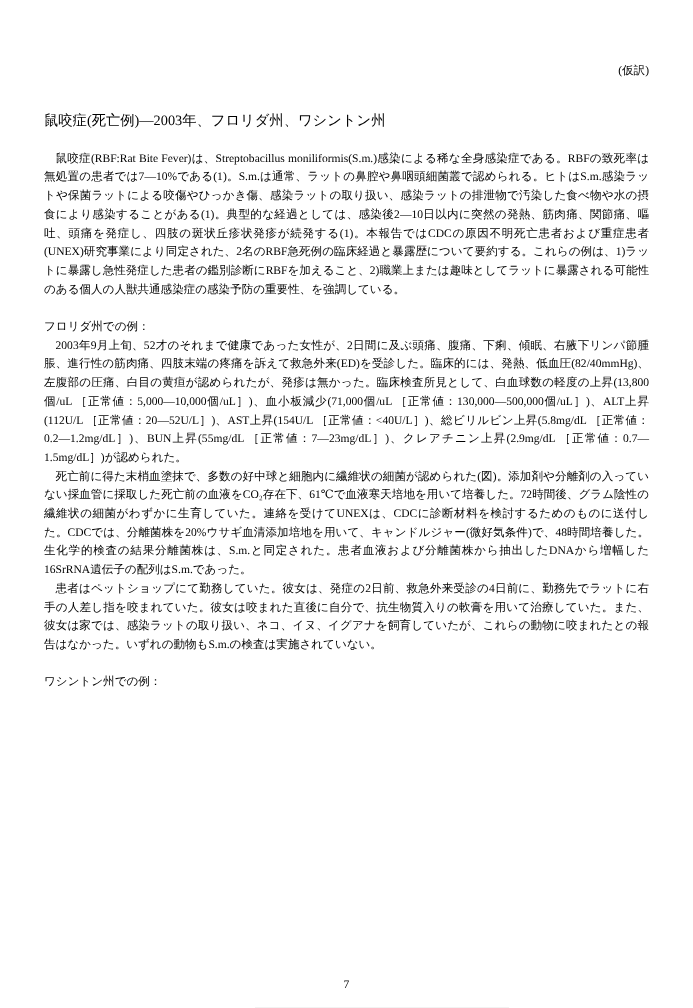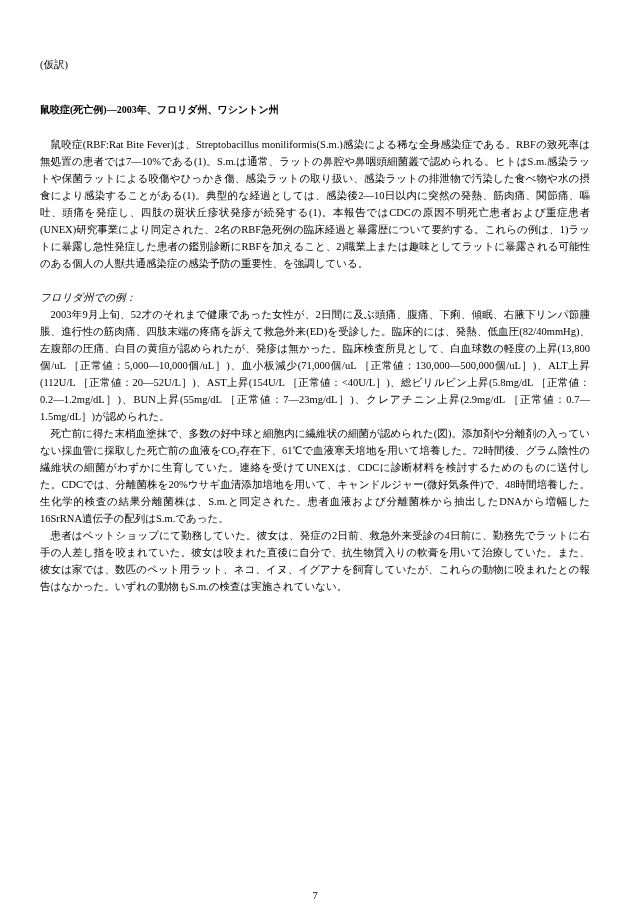--- a/index.html
+++ b/index.html
@@ -15,40 +15,38 @@
     color: #000000;
     font-family: "Liberation Serif", "DejaVu Serif", serif;
     font-size: 10.5px;
     line-height: 17px;
     position: relative;
     box-sizing: border-box;
     padding: 56px 40px 40px 40px;
     overflow: hidden;
   }
   .trans-note {
-    text-align: left;
+    text-align: right;
     margin: 0 0 28px 0;
   }
   .doc-title {
     margin: 0 0 18px 0;
-    font-size: 10px;
-    font-weight: bold;
+    font-size: 13px;
+    font-weight: normal;
   }
   p.body-para {
     margin: 0;
     text-indent: 1em;
     text-align: justify;
-    font-family: Liberation Serif, serif;
   }
   .section-heading {
     margin: 17px 0 17px 0;
   }
   .sub-heading {
     margin: 17px 0 0 0;
-    font-style: italic;
   }
   .page-number {
     position: absolute;
     bottom: 12px;
     left: 0;
     right: 0;
     text-align: center;
     font-size: 10.5px;
   }
 </style>
@@ -64,19 +62,20 @@
   <p class="body-para">鼠咬症(RBF:Rat Bite Fever)は、Streptobacillus moniliformis(S.m.)感染による稀な全身感染症である。RBFの致死率は無処置の患者では7—10%である(1)。S.m.は通常、ラットの鼻腔や鼻咽頭細菌叢で認められる。ヒトはS.m.感染ラットや保菌ラットによる咬傷やひっかき傷、感染ラットの取り扱い、感染ラットの排泄物で汚染した食べ物や水の摂食により感染することがある(1)。典型的な経過としては、感染後2—10日以内に突然の発熱、筋肉痛、関節痛、嘔吐、頭痛を発症し、四肢の斑状丘疹状発疹が続発する(1)。本報告ではCDCの原因不明死亡患者および重症患者(UNEX)研究事業により同定された、2名のRBF急死例の臨床経過と暴露歴について要約する。これらの例は、1)ラットに暴露し急性発症した患者の鑑別診断にRBFを加えること、2)職業上または趣味としてラットに暴露される可能性のある個人の人獣共通感染症の感染予防の重要性、を強調している。</p>
 
 
   <div class="sub-heading">フロリダ州での例：</div>
 
   <p class="body-para">2003年9月上旬、52才のそれまで健康であった女性が、2日間に及ぶ頭痛、腹痛、下痢、傾眠、右腋下リンパ節腫脹、進行性の筋肉痛、四肢末端の疼痛を訴えて救急外来(ED)を受診した。臨床的には、発熱、低血圧(82/40mmHg)、左腹部の圧痛、白目の黄疸が認められたが、発疹は無かった。臨床検査所見として、白血球数の軽度の上昇(13,800個/uL ［正常値：5,000—10,000個/uL］)、血小板減少(71,000個/uL ［正常値：130,000—500,000個/uL］)、ALT上昇(112U/L ［正常値：20—52U/L］)、AST上昇(154U/L ［正常値：&lt;40U/L］)、総ビリルビン上昇(5.8mg/dL ［正常値：0.2—1.2mg/dL］)、BUN上昇(55mg/dL ［正常値：7—23mg/dL］)、クレアチニン上昇(2.9mg/dL ［正常値：0.7—1.5mg/dL］)が認められた。</p>
 
 
   <p class="body-para">死亡前に得た末梢血塗抹で、多数の好中球と細胞内に繊維状の細菌が認められた(図)。添加剤や分離剤の入っていない採血管に採取した死亡前の血液をCO₂存在下、61℃で血液寒天培地を用いて培養した。72時間後、グラム陰性の繊維状の細菌がわずかに生育していた。連絡を受けてUNEXは、CDCに診断材料を検討するためのものに送付した。CDCでは、分離菌株を20%ウサギ血清添加培地を用いて、キャンドルジャー(微好気条件)で、48時間培養した。生化学的検査の結果分離菌株は、S.m.と同定された。患者血液および分離菌株から抽出したDNAから増幅した16SrRNA遺伝子の配列はS.m.であった。</p>
 
-  <p class="body-para">患者はペットショップにて勤務していた。彼女は、発症の2日前、救急外来受診の4日前に、勤務先でラットに右手の人差し指を咬まれていた。彼女は咬まれた直後に自分で、抗生物質入りの軟膏を用いて治療していた。また、彼女は家では、数匹のペット用ラット、ネコ、イヌ、イグアナを飼育していたが、これらの動物に咬まれたとの報告はなかった。いずれの動物もS.m.の検査は実施されていない。</p>
+  <p class="body-para">患者はペットショップにて勤務していた。彼女は、発症の2日前、救急外来受診の4日前に、勤務先でラットに右手の人差し指を咬まれていた。彼女は咬まれた直後に自分で、抗生物質入りの軟膏を用いて治療していた。また、彼女は家では、感染ラットの取り扱い、ネコ、イヌ、イグアナを飼育していたが、これらの動物に咬まれたとの報告はなかった。いずれの動物もS.m.の検査は実施されていない。</p>
 
+  <div class="sub-heading">ワシントン州での例：</div>
 
 
   <div class="page-number">7</div>
 
 </div>
 
 </body></html>

